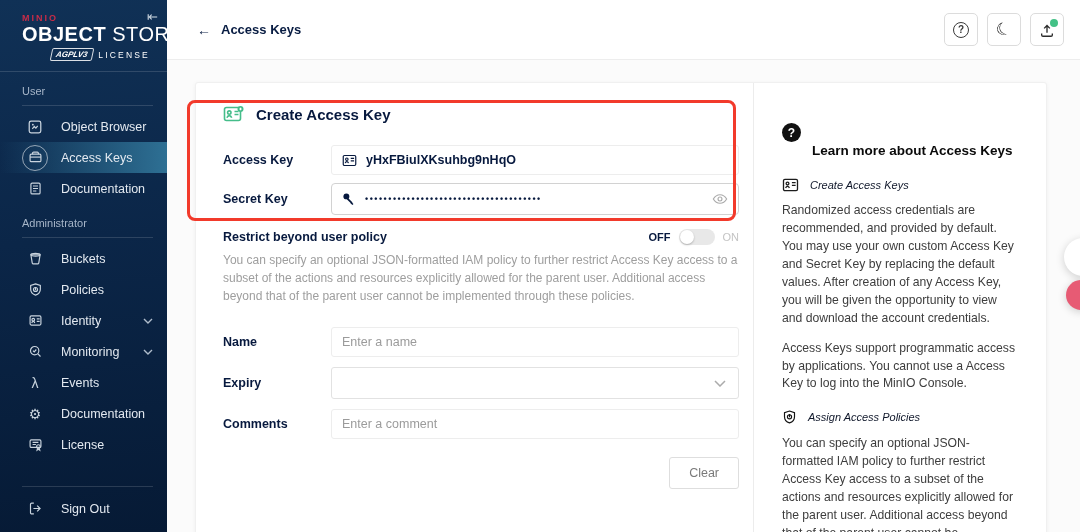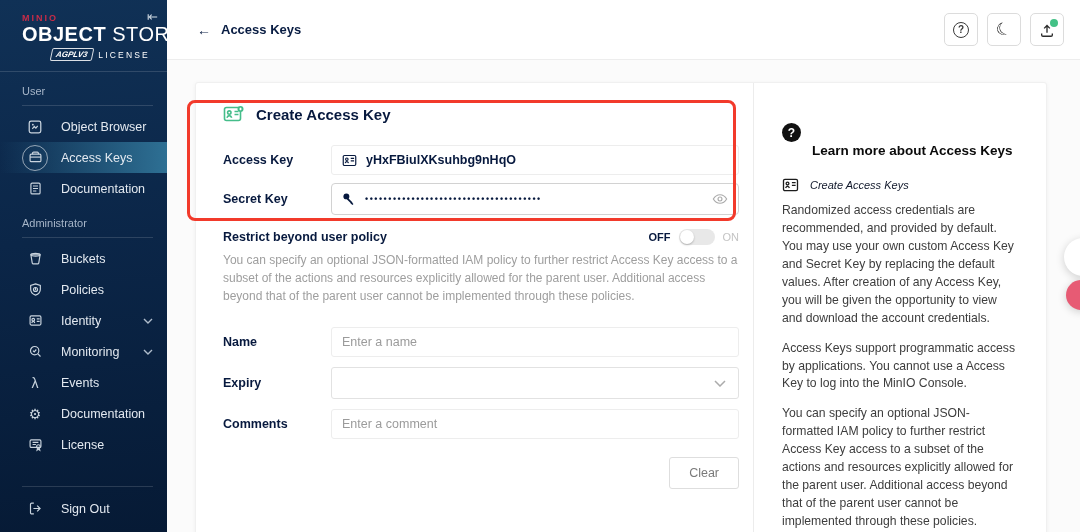--- a/index.html
+++ b/index.html
@@ -382,20 +382,30 @@
                   <circle cx="5.8" cy="6" r="1.5"></circle>
                   <path d="M3.8 10.7c.4-1.2 1.1-1.8 2-1.8s1.6.6 2 1.8M10.5 5h4M10.5 8h4"></path>
                 </svg>
             </span>
             <span class="fh">Create Access Keys</span>
           </div>
 
           <p>Randomized access credentials are recommended, and provided by default. You may use your own custom Access Key and Secret Key by replacing the default values. After creation of any Access Key, you will be given the opportunity to view and download the account credentials.</p>
           <p>Access Keys support programmatic access by applications. You cannot use a Access Key to log into the MinIO Console.</p>
 
+          <div class="feature">
+            <span style="display:flex">
+              <svg class="ic" width="15" height="16" viewBox="0 0 18 18" fill="none" stroke="#111" stroke-width="1.4">
+                  <path d="M9 1.8l6 2.1v4.7c0 4.2-2.9 6.4-6 7.4-3.1-1-6-3.2-6-7.4V3.9z"></path>
+                  <path d="M9 5.5v3.8"></path>
+                  <circle cx="9" cy="8.8" r="2.5"></circle>
+                </svg>
+            </span>
+            <span class="fh">Assign Access Policies</span>
+          </div>
           <p>You can specify an optional JSON-formatted IAM policy to further restrict Access Key access to a subset of the actions and resources explicitly allowed for the parent user. Additional access beyond that of the parent user cannot be implemented through these policies.</p>
 
         </aside>
       </div>
 
       <div class="annotation"></div>
 
       <div class="float-widget">
         <div class="w1"></div>
         <div class="w2"></div>

